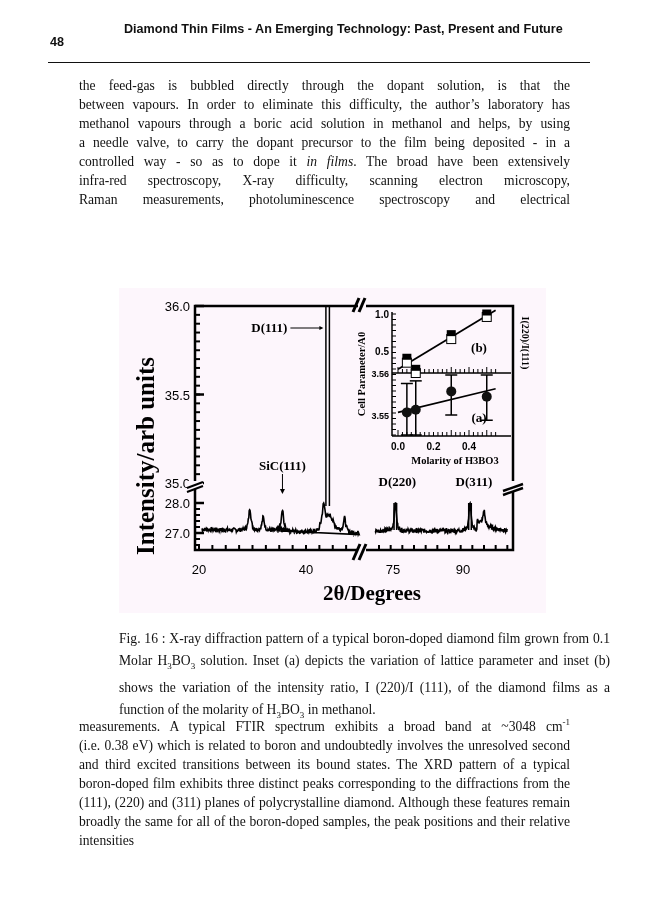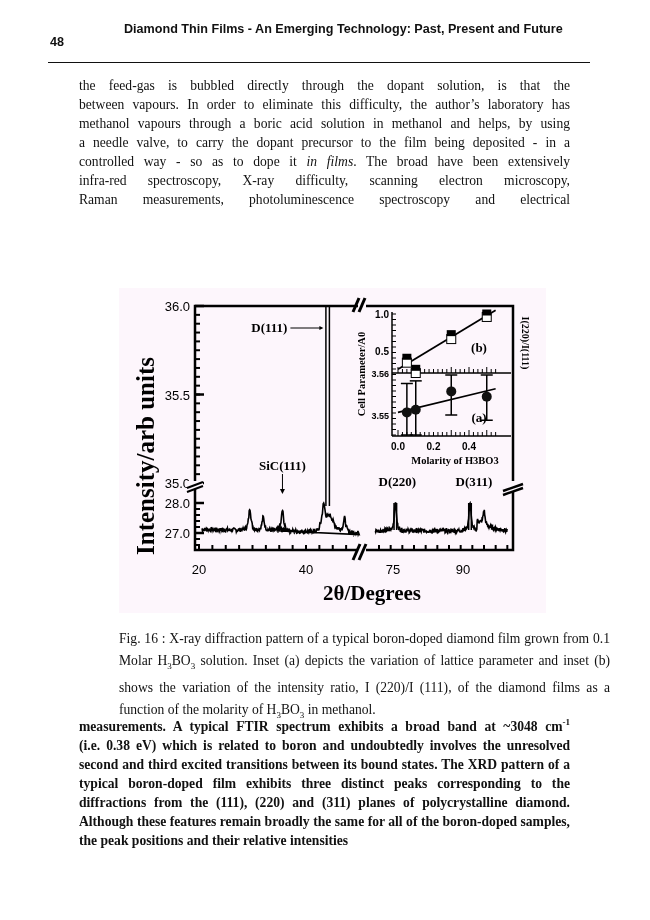--- a/index.html
+++ b/index.html
@@ -4,21 +4,21 @@
 <style>
   html, body { margin:0; padding:0; background:#ffffff; }
   body { width:650px; height:920px; position:relative; overflow:hidden; font-family:"Liberation Serif", serif; color:#111; }
   .header { position:absolute; top:22px; left:50px; width:540px; font-family:"Liberation Sans", sans-serif; font-weight:bold; font-size:12.6px; }
   .header .pnum { position:absolute; left:0; top:13px; }
   .header .title { position:absolute; left:74px; top:0; white-space:nowrap; }
   .rule { position:absolute; left:48px; top:62px; width:542px; height:1px; background:#111; }
   .para { position:absolute; left:79px; width:491px; font-size:13.6px; line-height:19.05px; text-align:justify; }
   .para .last { text-align-last:justify; }
   .p1 { top:76px; }
-  .p2 { top:713px;font-weight:bold; }
+  .p2 { top:713px; }
   .caption { position:absolute; left:79px; top:628px; width:491px; font-size:13.6px; line-height:22px; text-align:justify;margin-left:40px; }
   .fig { position:absolute; left:119px; top:288px; width:427px; height:325px; background:#fdf6fc; }
   .fig svg { position:absolute; left:0; top:0; }
   sub, sup { font-size:9px; }
 </style>
 </head>
 <body>
 
 <div class="header">
   <span class="pnum">48</span>

